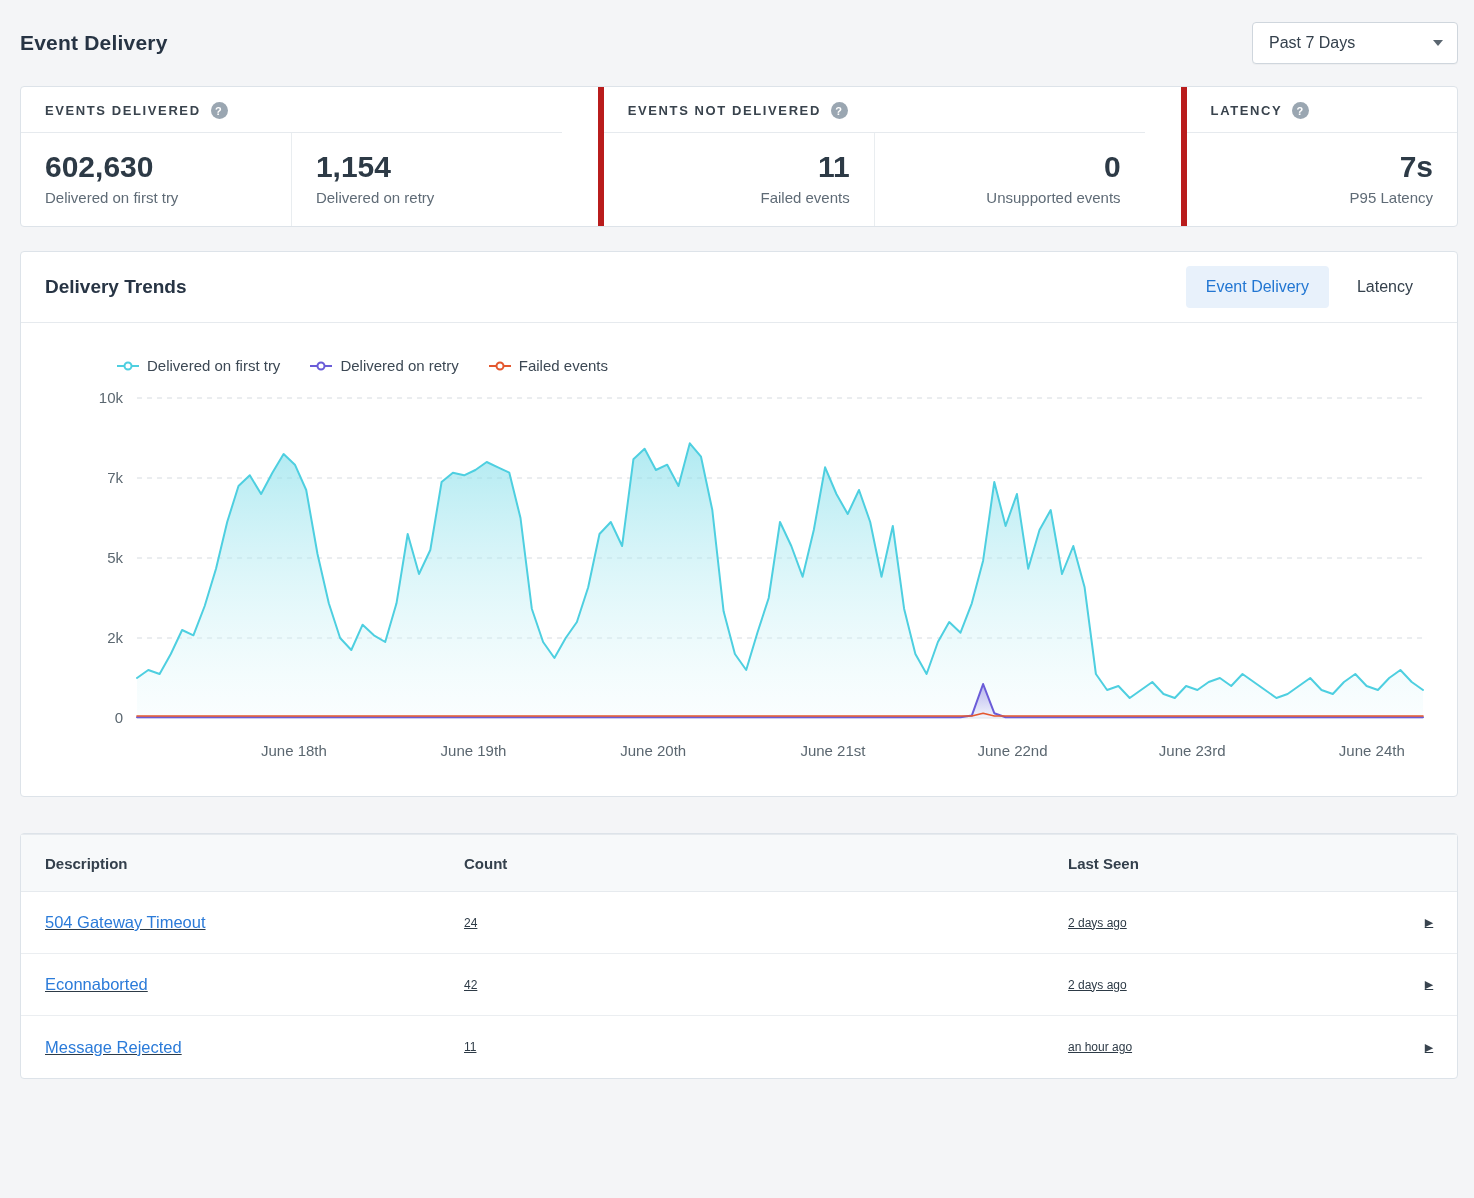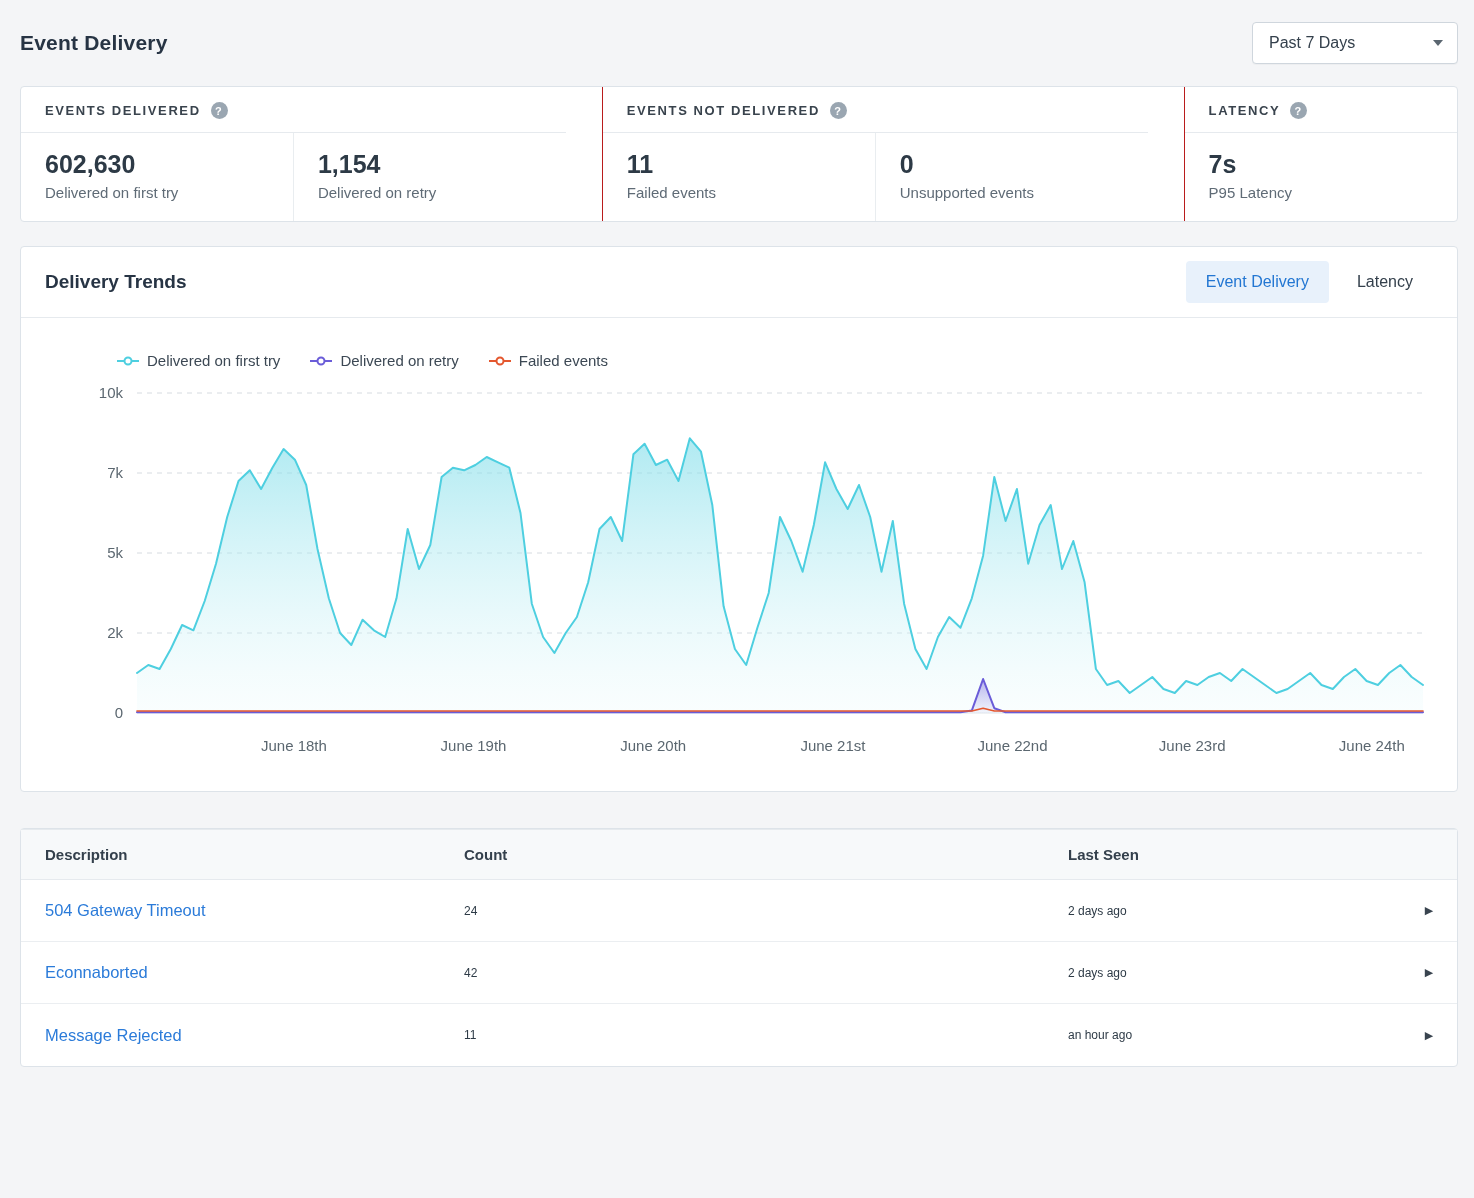--- a/index.html
+++ b/index.html
@@ -19,35 +19,35 @@
     font-family:inherit; box-shadow:0 1px 1px rgba(0,0,0,.03);
   }
   .caret { width:0; height:0; border-left:5px solid transparent; border-right:5px solid transparent; border-top:6px solid #5a6670; display:inline-block; }
 
   .panel { background:#fff; border:1px solid #dde3e9; border-radius:4px; }
 
   
   .stats-panel { display:flex; margin-bottom:24px;gap:36px; }
   .stat-group { display:flex; flex-direction:column; }
   .stat-group.w2 { flex:2; } .stat-group.w1 { flex:1; }
-  .stat-group + .stat-group { border-left:1px solid #b91c1c; }
+  .stat-group + .stat-group { border-left:6px solid #b91c1c;text-align:right; }
   .stat-header {
     display:flex; align-items:center; gap:10px;
     padding:15px 24px 13px; border-bottom:1px solid #e6eaee;
     font-size:13px; font-weight:bold; letter-spacing:1.6px; color:#39434d;
   }
   .help-icon {
     width:17px; height:17px; border-radius:50%; background:#9aa6b1; color:#fff;
     font-size:11px; font-weight:bold; display:inline-flex; align-items:center; justify-content:center;
     cursor:pointer; flex:0 0 auto;
   }
   .stat-cells { display:flex; flex:1; }
   .stat-cell { flex:1; padding:17px 24px 20px; }
   .stat-cell + .stat-cell { border-left:1px solid #e9edf0; }
-  .stat-value { font-size:25px; font-weight:bold; color:#2d3a46; }
+  .stat-value { font-size:30px; font-weight:bold; color:#2d3a46; }
   .stat-label { font-size:15px; color:#5f6b76; margin-top:5px; }
 
   
   .trends-panel { margin-bottom:36px; }
   .panel-header {
     display:flex; justify-content:space-between; align-items:center;
     padding:14px 24px; border-bottom:1px solid #e6eaee;
   }
   .section-title { font-size:19px; font-weight:bold; color:#273444; }
   .tabs { display:flex; align-items:center; gap:8px; }
@@ -66,23 +66,23 @@
     content:''; position:absolute; left:50%; top:50%; transform:translate(-50%,-50%);
     width:5px; height:5px; border:2px solid currentColor; border-radius:50%; background:#fff;
   }
   .tick-label, .axis-label { font-family:"Liberation Sans", sans-serif; font-size:15px; fill:#5b6770; }
 
   
   .issues-title { padding:22px 24px 18px; }
   .row-grid { display:grid; grid-template-columns: 419px 604px 1fr 56px; align-items:center; padding:0 0 0 24px; }
   .table-header {
     background:#f7f9fa; border-top:1px solid #e6eaee; border-bottom:1px solid #e6eaee;
-    height:51px; font-size:15px; font-weight:bold; color:#34404c;
-  }
-  .issue-row { height:62px; border-bottom:1px solid #ebeef1; cursor:pointer; }
+    height:58px; font-size:15px; font-weight:bold; color:#34404c;
+  }
+  .issue-row { height:62px; border-bottom:1px solid #ebeef1; cursor:pointer;text-decoration:underline; }
   .issue-row:last-child { border-bottom:none; }
   .issue-link { font-size:16.5px; color:#2b7bd9; text-decoration:none; cursor:pointer; }
   .issue-cell { font-size:12px; color:#2d3a46; }
   .chevron { font-size:11px; color:#39444f; justify-self:center; cursor:pointer; }
 </style>
 </head>
 <body>
 
 <div class="page">
 

